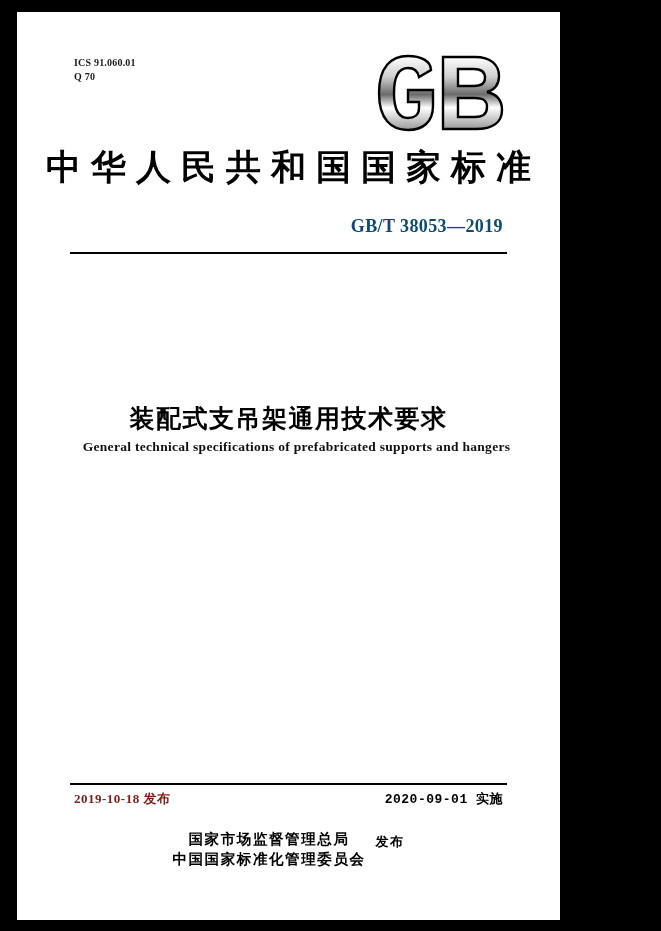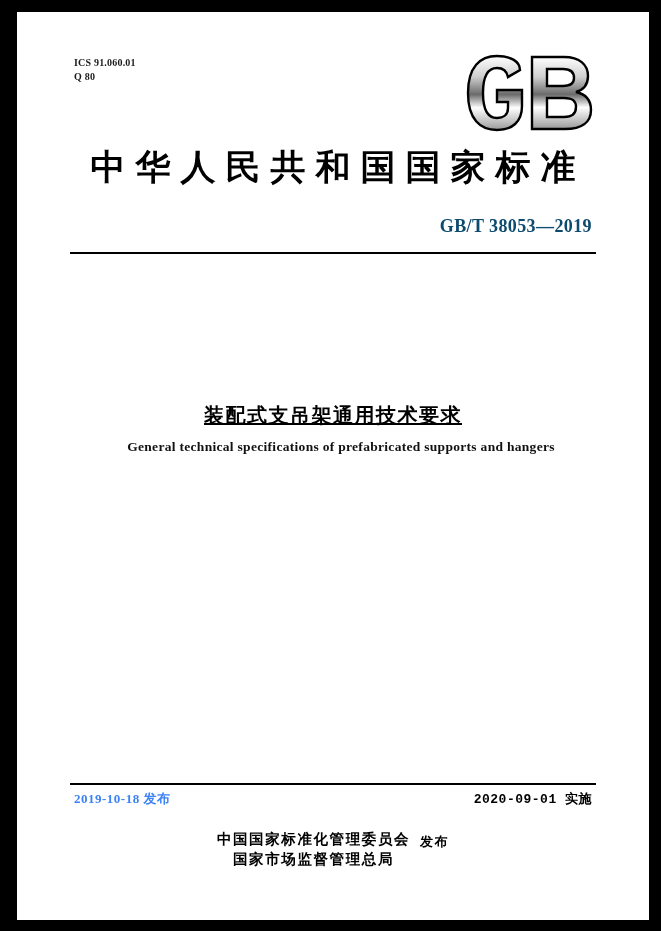--- a/index.html
+++ b/index.html
@@ -11,21 +11,21 @@
     width: 661px;
     height: 931px;
     overflow: hidden;
     font-family: "Liberation Sans", sans-serif;
   }
 
   #page {
     position: absolute;
     left: 17px;
     top: 12px;
-    width: 632px;
+    width: 543px;
     height: 908px;
     background: #ffffff;
     box-sizing: border-box;
   }
 
   
   .ics-block {
     position: absolute;
     left: 57px;
     top: 44px;
@@ -96,24 +96,23 @@
 
   
   .doc-title-cn {
     position: absolute;
     left: 0;
     right: 0;
     top: 390px;
     text-align: center;
     font-family: "Liberation Serif", serif;
     font-weight: bold;
-    font-size: 20px;
+    font-size: 25px;
     letter-spacing: 1.5px;
     color: #000;
-    text-decoration: underline;
   }
   .doc-title-en {
     position: absolute;
     left: 16px;
     right: 0;
     top: 427px;
     text-align: center;
     font-family: "Liberation Serif", serif;
     font-weight: bold;
     font-size: 13.5px;
@@ -122,21 +121,21 @@
   }
 
   
   .date-issue {
     position: absolute;
     left: 57px;
     top: 778px;
     font-family: "Liberation Serif", serif;
     font-weight: bold;
     font-size: 13px;
-    color: #3b82f6;
+    color: #7f1d1d;
     letter-spacing: 0.5px;
   }
   .date-impl {
     position: absolute;
     right: 57px;
     top: 778px;
     font-family: Liberation Mono, monospace;
     font-weight: bold;
     font-size: 13px;
     color: #000;
@@ -181,21 +180,21 @@
     color: #000;
   }
 </style>
 </head>
 <body>
 
 <div id="page">
 
   <div class="ics-block">
     <div class="ics-line">ICS 91.060.01</div>
-    <div class="ics-line">Q 80</div>
+    <div class="ics-line">Q 70</div>
   </div>
 
   <div class="gb-logo">
     <svg viewBox="0 0 132 78" width="132" height="78" aria-hidden="true">
       <defs>
         <linearGradient id="gbgrad" x1="0" y1="0" x2="0" y2="1">
           <stop offset="0%" stop-color="#ffffff"></stop>
           <stop offset="28%" stop-color="#cfcfcf"></stop>
           <stop offset="52%" stop-color="#6b6b6b"></stop>
           <stop offset="70%" stop-color="#ffffff"></stop>
@@ -244,19 +243,19 @@
   <div class="doc-title-en">General technical specifications of prefabricated supports and hangers</div>
 
   <div class="rule-bottom"></div>
 
   <div class="date-issue">2019-10-18 发布</div>
   <div class="date-impl">2020-09-01 实施</div>
 
   <div class="publisher">
     <div class="publisher-inner">
       <div class="pub-lines">
+        <div class="pub-line">国家市场监督管理总局</div>
         <div class="pub-line">中国国家标准化管理委员会</div>
-        <div class="pub-line">国家市场监督管理总局</div>
       </div><span class="pub-verb">发布</span>
     </div>
   </div>
 
 </div>
 
 </body></html>

